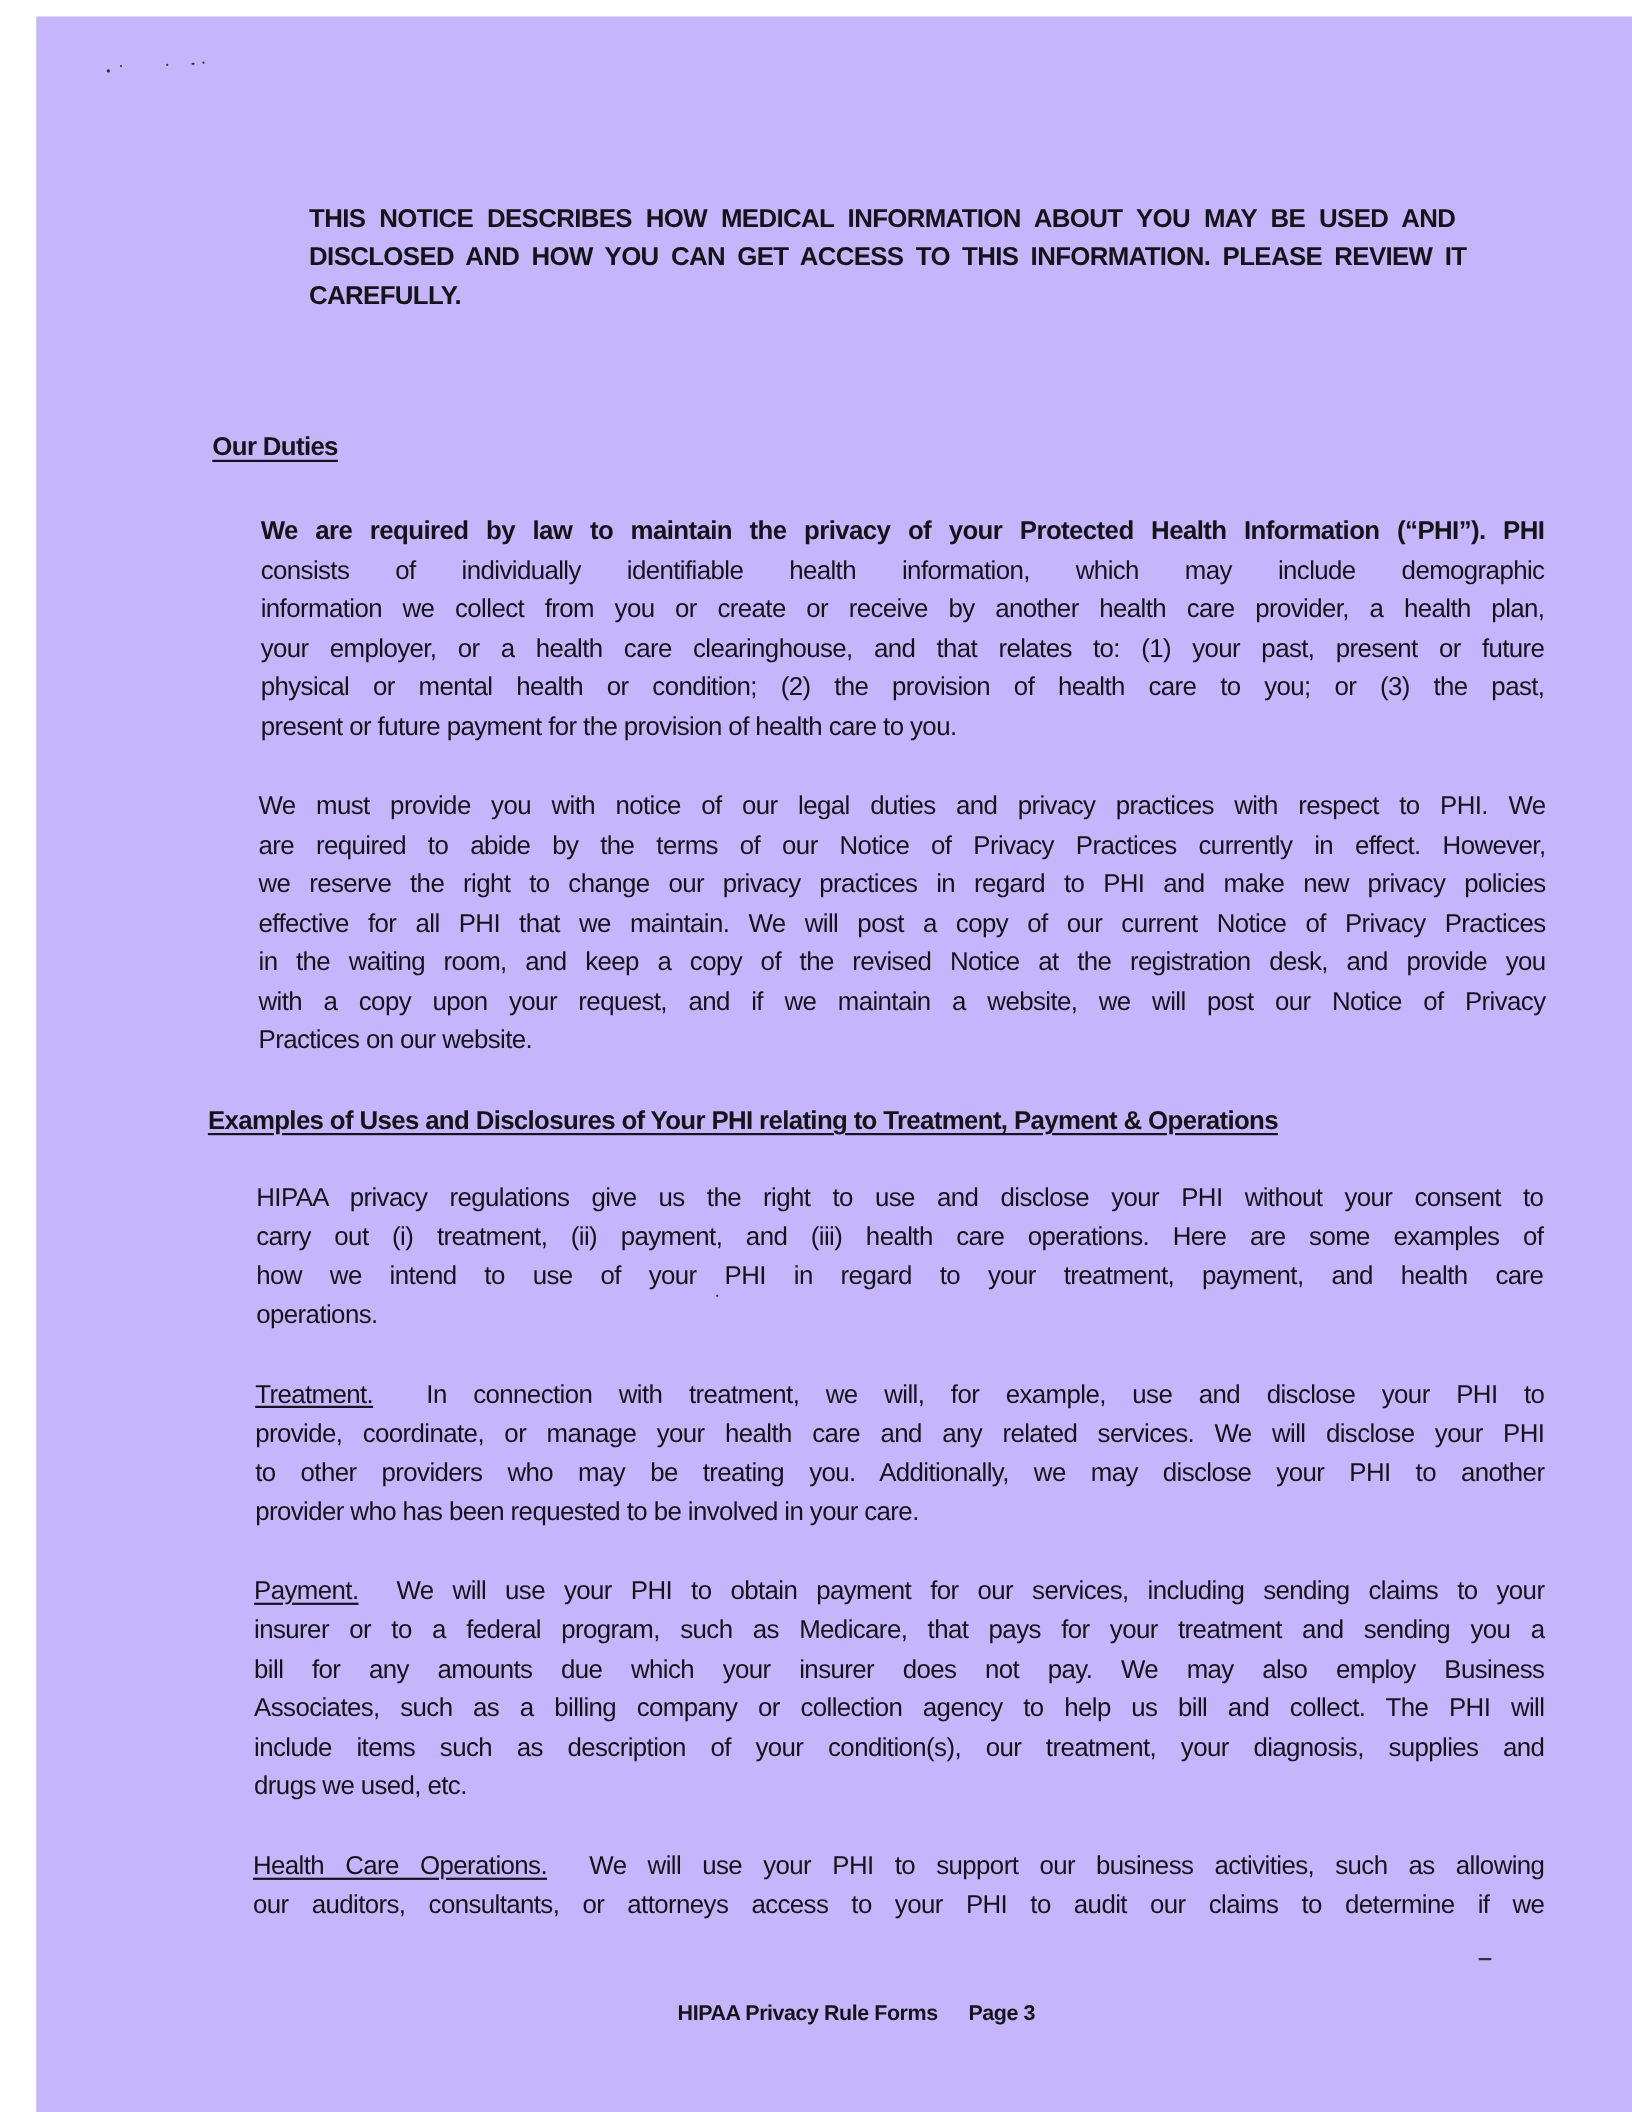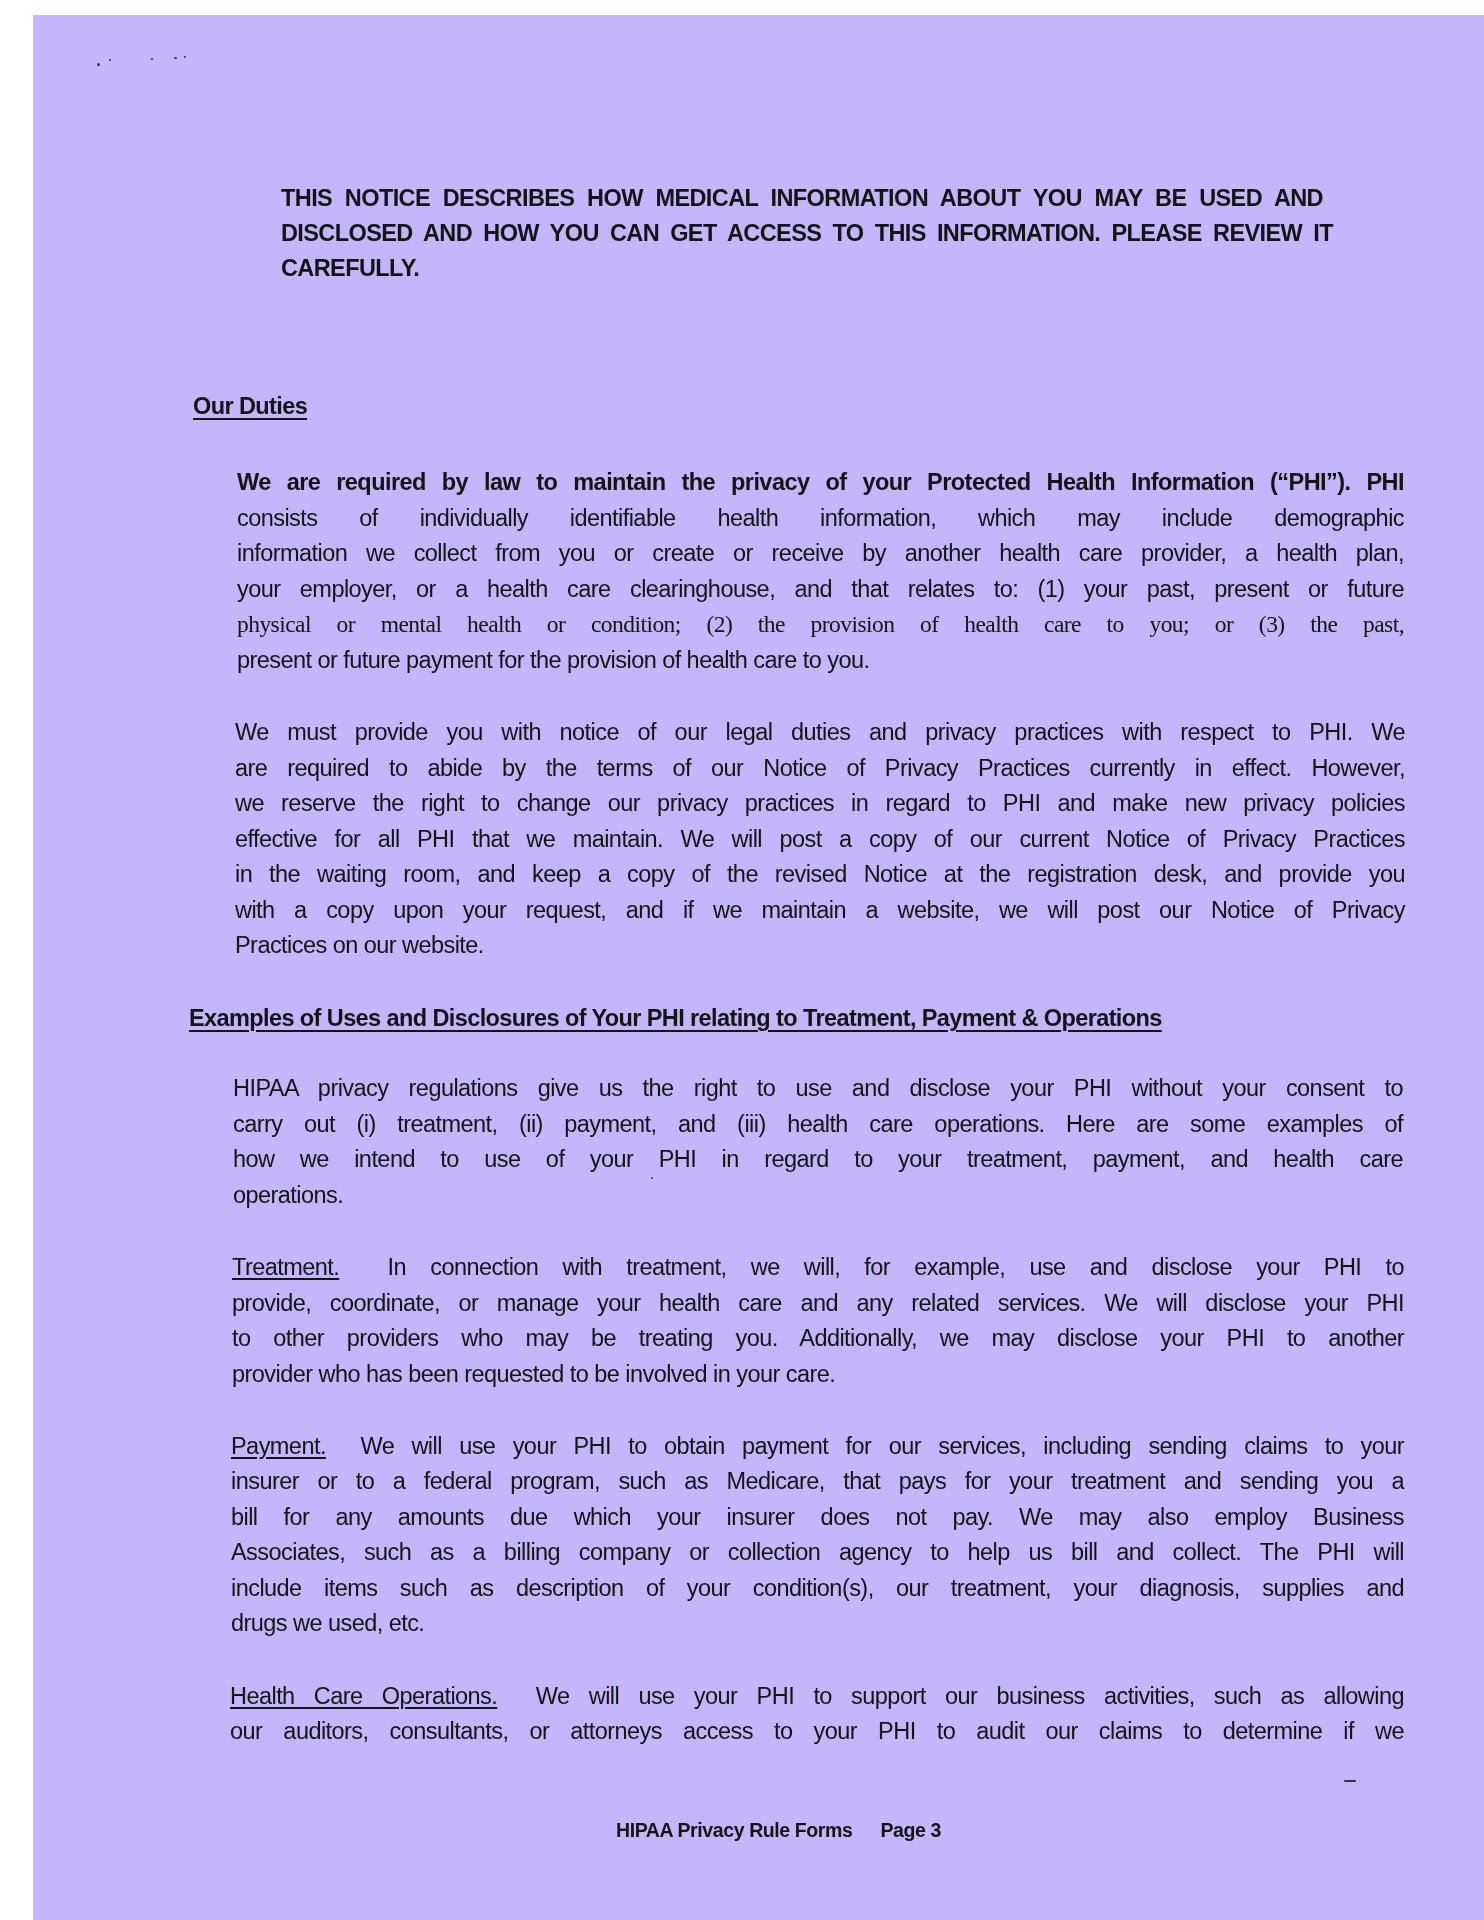--- a/index.html
+++ b/index.html
@@ -52,21 +52,21 @@
   </div>
 
 
   <div class="section" style="left:160px;top:376px;text-align:right;">Our Duties</div>
 
   <div>
     <div class="line" style="left:204px;top:452px;width:1167px;font-weight:bold;">We are required by law to maintain the privacy of your Protected Health Information (“PHI”). PHI</div>
     <div class="line" style="left:204px;top:488px;width:1167px;">consists of individually identifiable health information, which may include demographic</div>
     <div class="line" style="left:204px;top:523px;width:1167px;">information we collect from you or create or receive by another health care provider, a health plan,</div>
     <div class="line" style="left:204px;top:559px;width:1167px;">your employer, or a health care clearinghouse, and that relates to: (1) your past, present or future</div>
-    <div class="line" style="left:204px;top:594px;width:1167px;font-family:Liberation Serif, serif;">physical or mental health or condition; (2) the provision of health care to you; or (3) the past,</div>
+    <div class="line" style="left:204px;top:594px;width:1167px;">physical or mental health or condition; (2) the provision of health care to you; or (3) the past,</div>
     <div class="line last" style="left:204px;top:630px;width:1167px;">present or future payment for the provision of health care to you.</div>
   </div>
 
   <div>
     <div class="line" style="left:202px;top:702px;width:1170px;">We must provide you with notice of our legal duties and privacy practices with respect to PHI.  We</div>
     <div class="line" style="left:202px;top:738px;width:1170px;">are required to abide by the terms of our Notice of Privacy Practices currently in effect.  However,</div>
     <div class="line" style="left:202px;top:773px;width:1170px;">we reserve the right to change our privacy practices in regard to PHI and make new privacy policies</div>
     <div class="line" style="left:202px;top:809px;width:1170px;">effective for all PHI that we maintain.  We will post a copy of our current Notice of Privacy Practices</div>
     <div class="line" style="left:202px;top:844px;width:1170px;">in the waiting room, and keep a copy of the revised Notice at the registration desk, and provide you</div>
     <div class="line" style="left:202px;top:880px;width:1170px;">with a copy upon your request, and if we maintain a website, we will post our Notice of Privacy</div>

